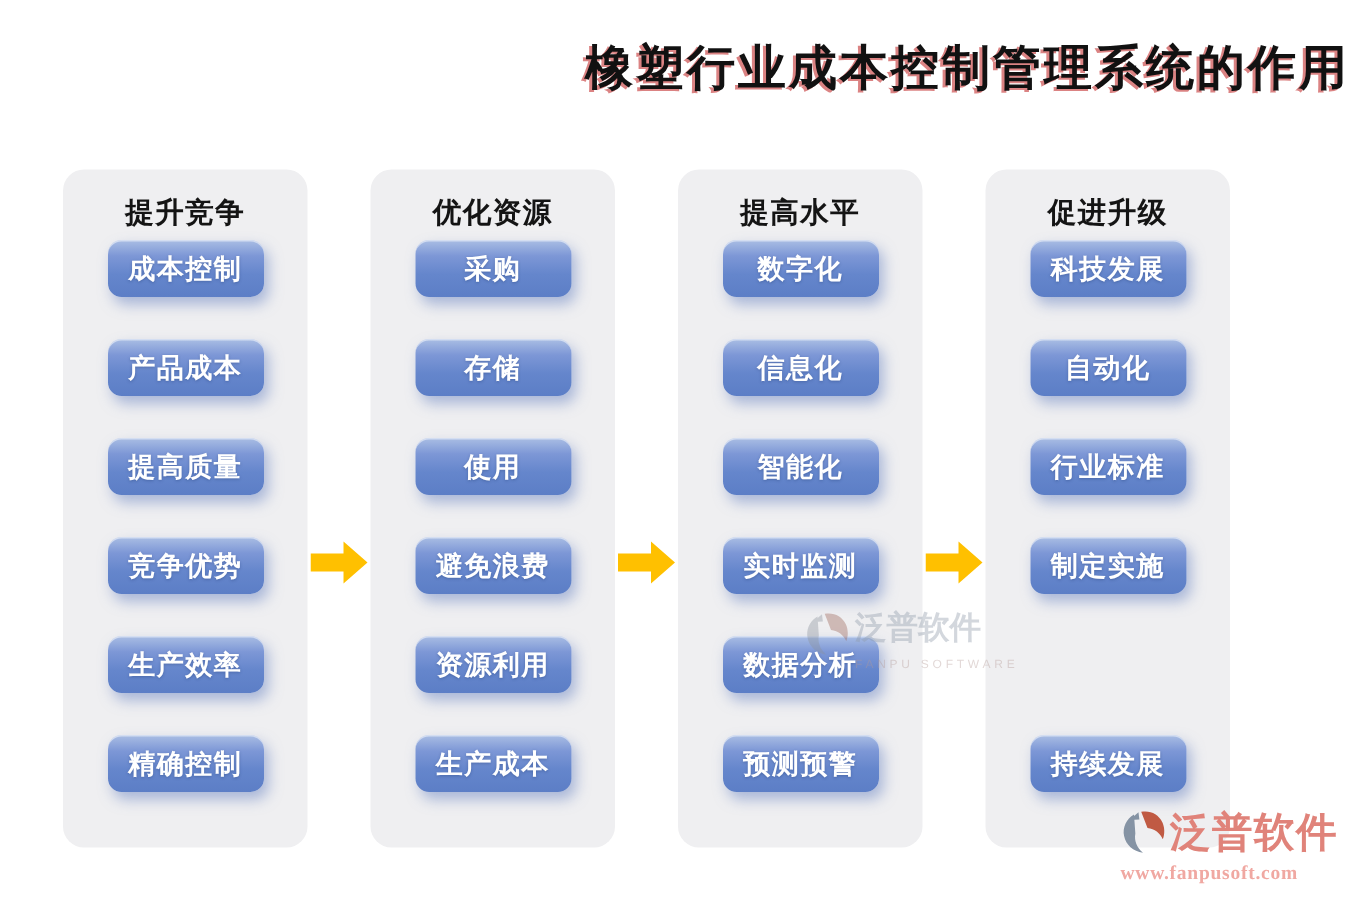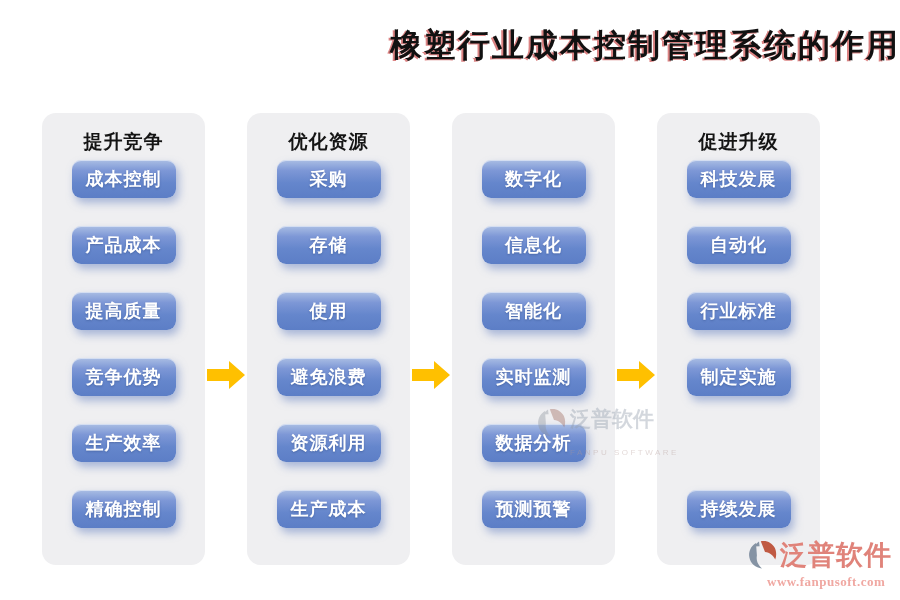--- a/index.html
+++ b/index.html
@@ -35,36 +35,35 @@
   .r1{top:47px}.r2{top:113px}.r3{top:179px}.r4{top:245px}.r5{top:311px}.r6{top:377px}
   .arrow{position:absolute;top:360px;width:39px;height:30px;}
   .a1{left:207px}.a2{left:412px}.a3{left:617px}
 
   .wm-center{
     position:absolute;left:536px;top:408px;display:flex;align-items:flex-start;
     opacity:.38;pointer-events:none;
   }
   .wm-center .logo{width:30px;height:30px;margin-right:4px;filter:saturate(.55);}
   .wm-center .wm-name{font-size:21px;font-weight:bold;color:#8e99a8;line-height:22px;}
-  .wm-center .wm-sub{font-size:8px;letter-spacing:2.5px;color:#b49a96;margin-top:18px;}
+  .wm-center .wm-sub{font-size:8px;letter-spacing:2.5px;color:#b49a96;margin-top:8px;}
 
   .brand{
     position:absolute;right:8px;bottom:10px;display:flex;flex-direction:column;
     align-items:flex-start;
   }
   .brand-row{display:flex;align-items:center;}
   .brand .logo{width:30px;height:30px;margin-right:3px;}
   .brand-name{
     font-size:27px;font-weight:bold;color:#e0837a;letter-spacing:1px;
     font-family:"Liberation Serif","DejaVu Serif",serif;
   }
   .brand-url{
     font-size:13px;font-weight:bold;color:#f0a8a2;letter-spacing:.5px;margin-top:1px;
     font-family:"Liberation Serif","DejaVu Serif",serif;
-    margin-left:20px;
   }
 </style>
 </head>
 <body>
 
 <div class="stage">
 
   <h1 class="title">橡塑行业成本控制管理系统的作用</h1>
 
   <section class="panel c1">
@@ -81,20 +80,21 @@
     <div class="col-header">优化资源</div>
     <div class="btn r1">采购</div>
     <div class="btn r2">存储</div>
     <div class="btn r3">使用</div>
     <div class="btn r4">避免浪费</div>
     <div class="btn r5">资源利用</div>
     <div class="btn r6">生产成本</div>
   </section>
 
   <section class="panel c3">
+    <div class="col-header">提高水平</div>
     <div class="btn r1">数字化</div>
     <div class="btn r2">信息化</div>
     <div class="btn r3">智能化</div>
     <div class="btn r4">实时监测</div>
     <div class="btn r5">数据分析</div>
     <div class="btn r6">预测预警</div>
   </section>
 
   <section class="panel c4">
     <div class="col-header">促进升级</div>

